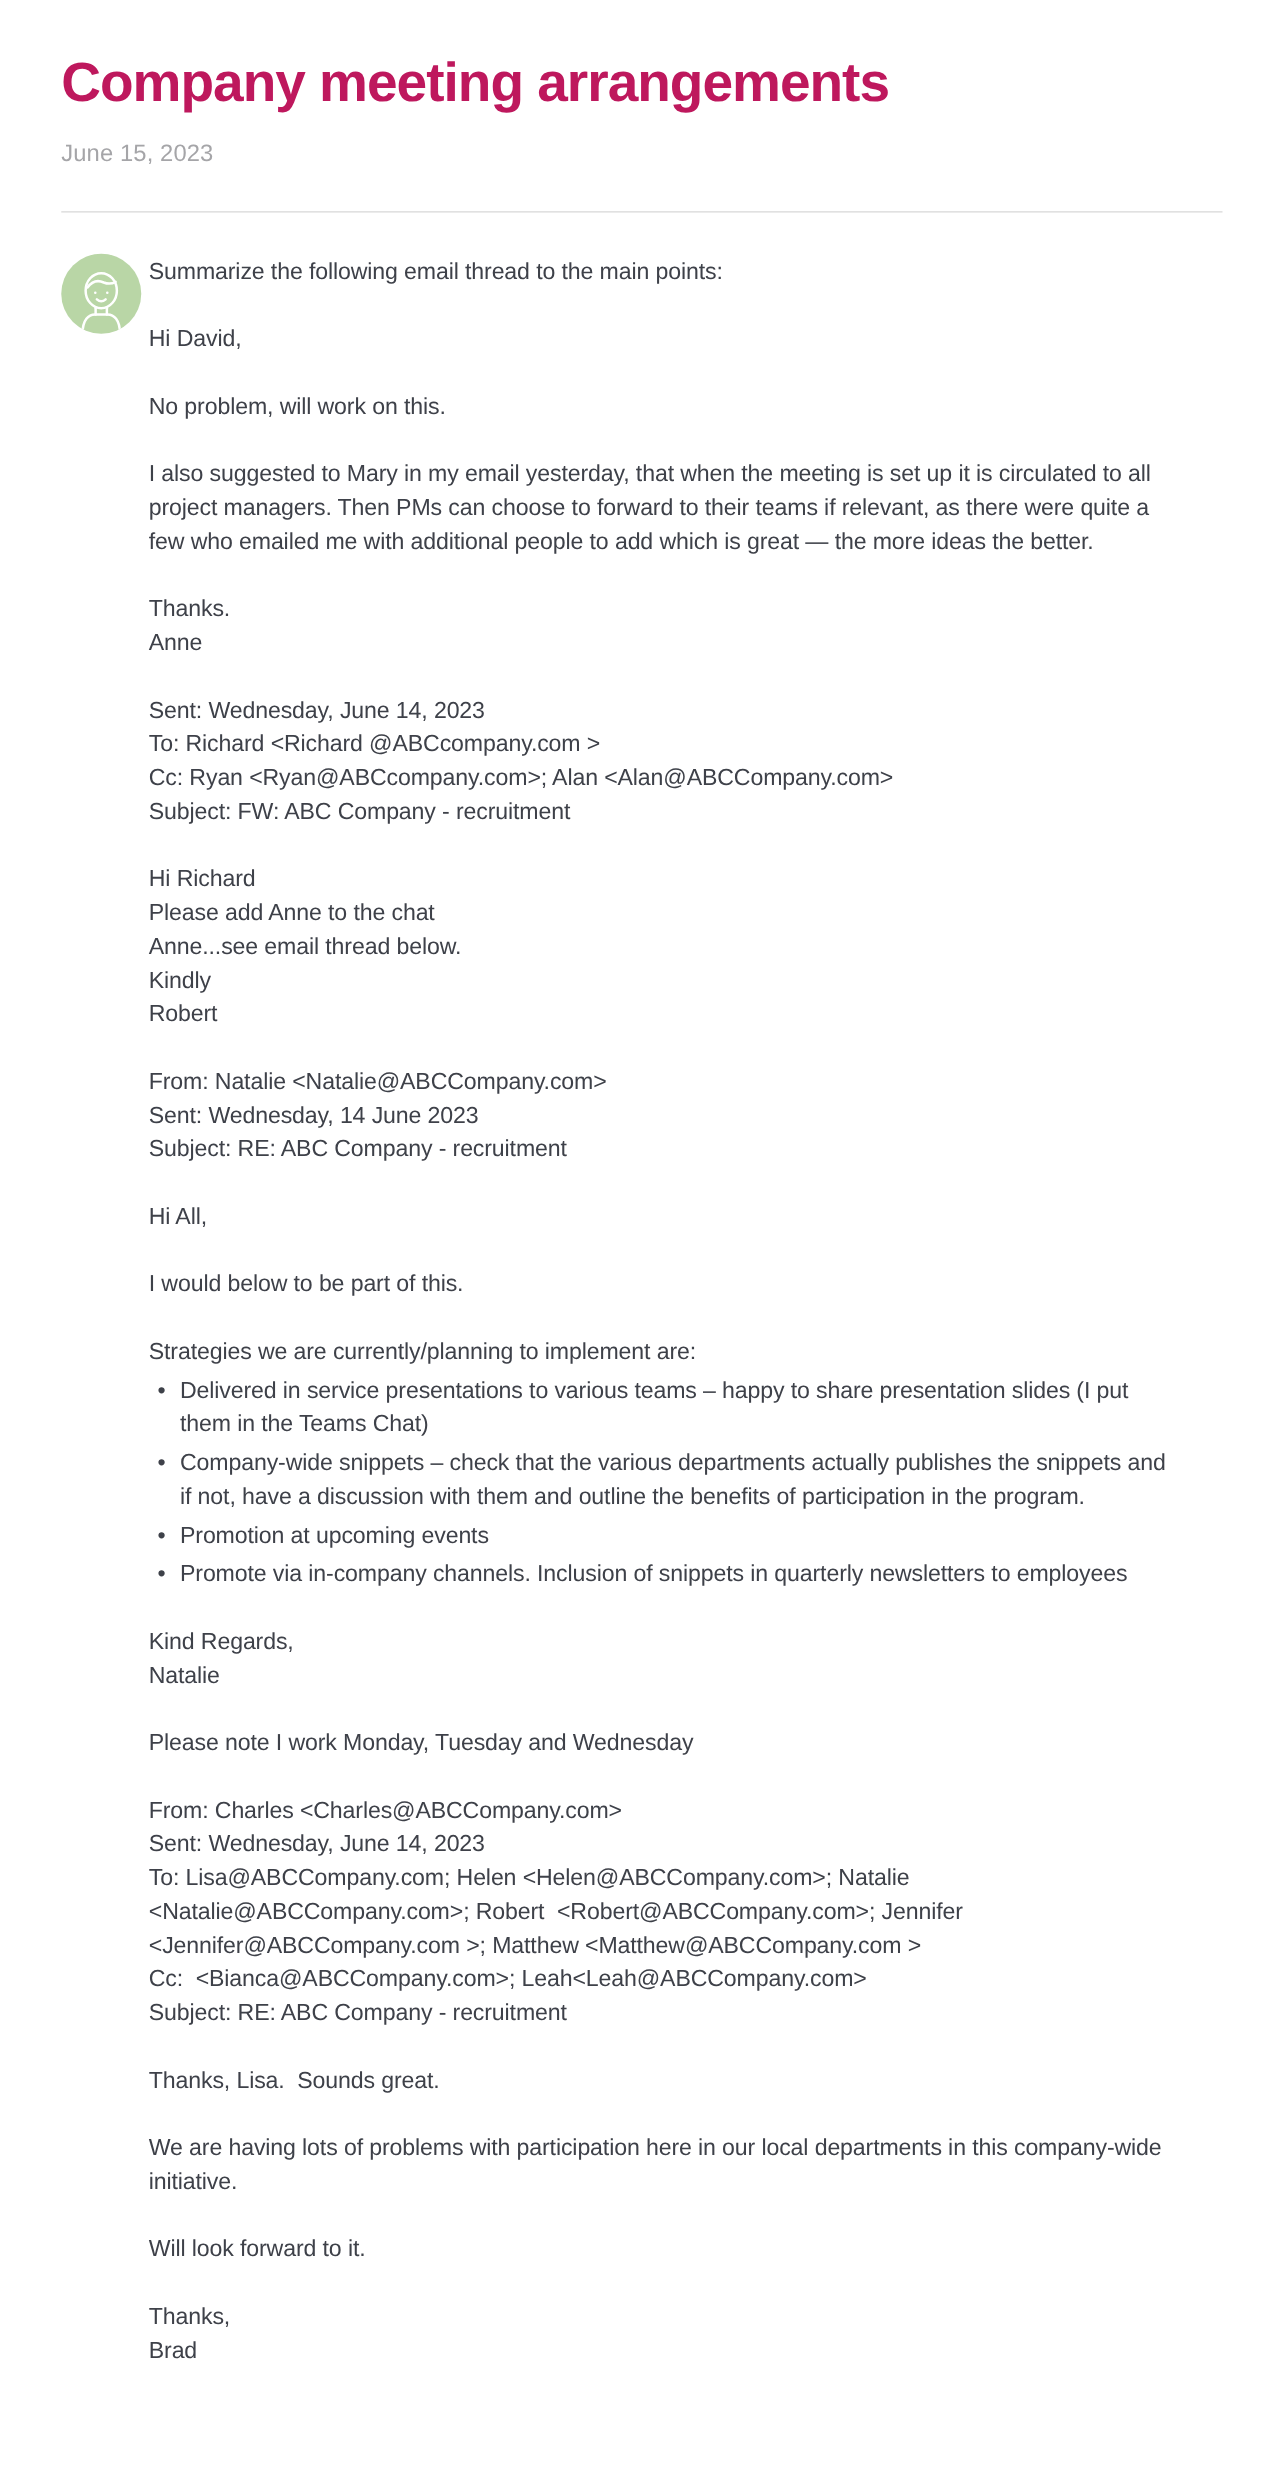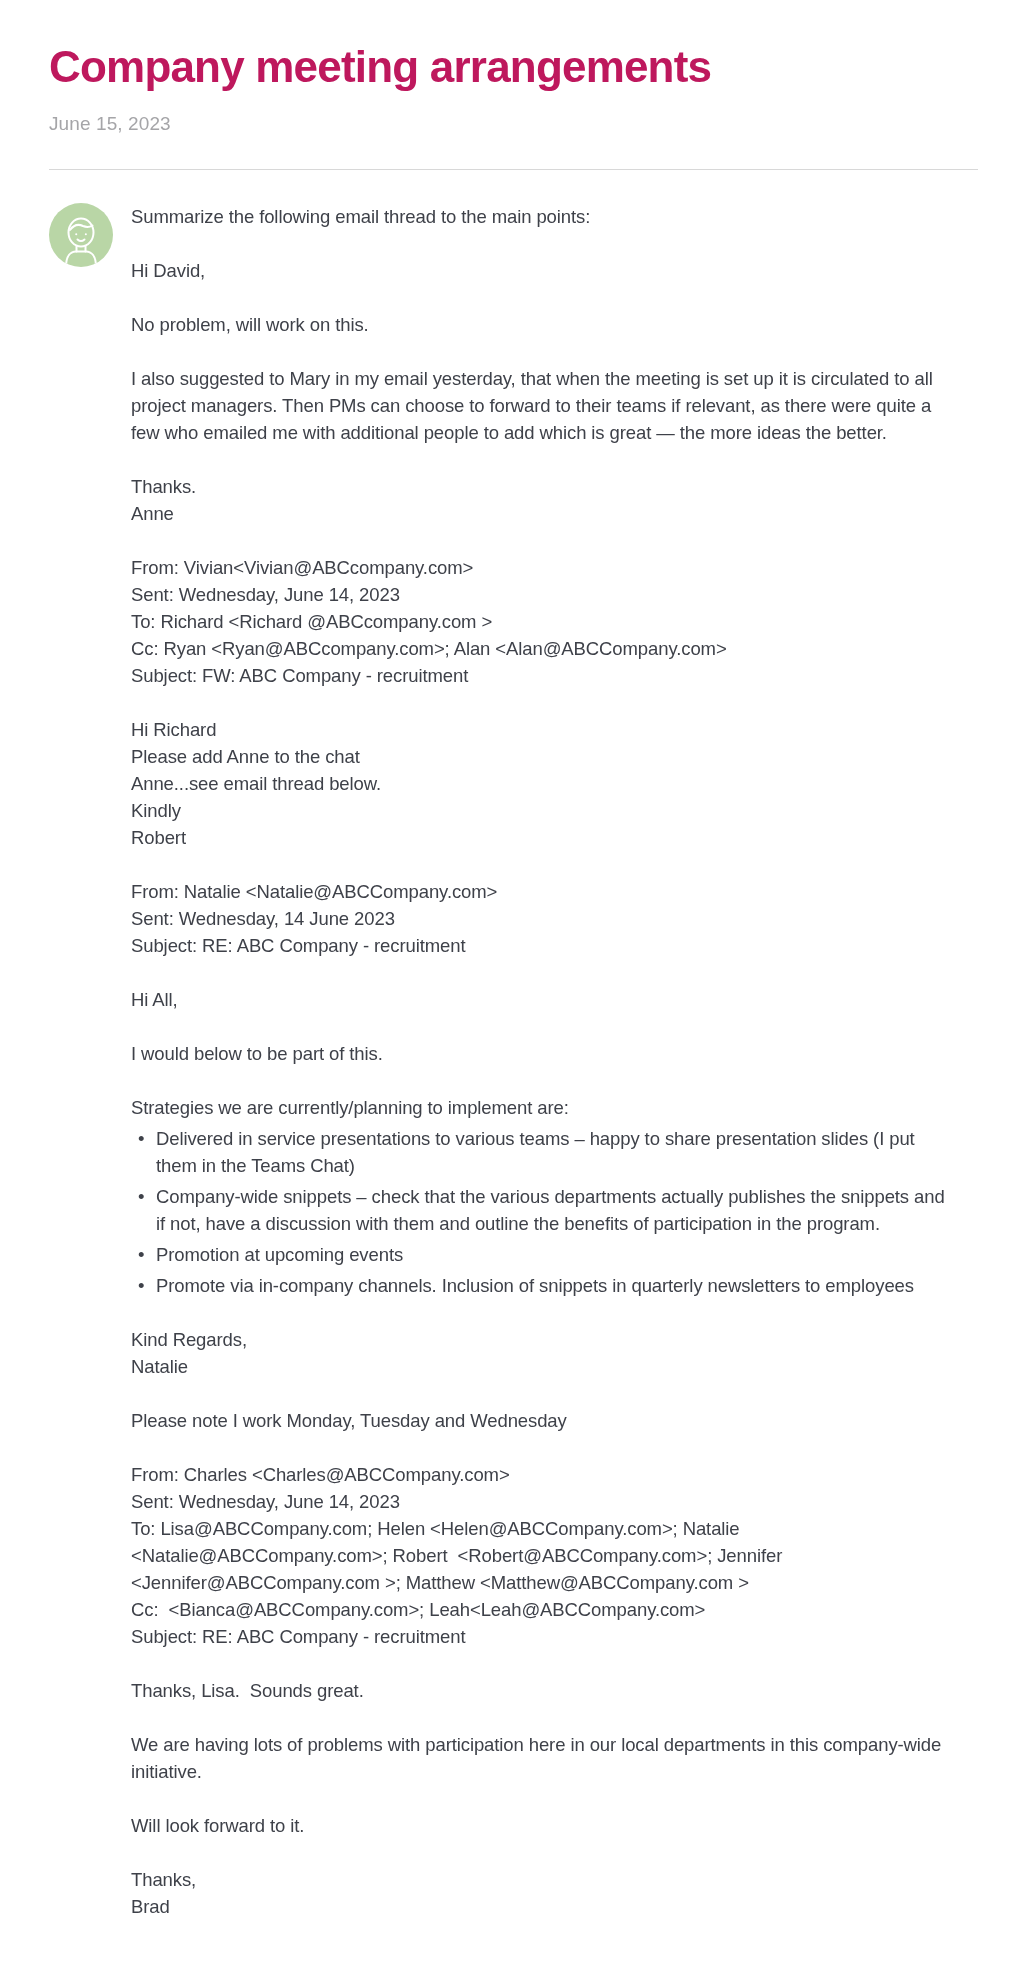--- a/index.html
+++ b/index.html
@@ -27,21 +27,21 @@
   }
   .divider {
     border: none;
     border-top: 1px solid #d8d8d8;
     margin: 34px 0 0 0;
   }
 
   .message {
     display: flex;
     align-items: flex-start;
-    gap: 18px;
+    gap: 6px;
     margin-top: 33px;
   }
   .avatar {
     flex: 0 0 64px;
     width: 64px;
     height: 64px;
     border-radius: 50%;
     background: #b9d6a6;
     overflow: hidden;
   }
@@ -107,21 +107,20 @@
           <div class="line">No problem, will work on this.</div>
         </div>
         <div class="block">
           <div class="line">I also suggested to Mary in my email yesterday, that when the meeting is set up it is circulated to all project managers. Then PMs can choose to forward to their teams if relevant, as there were quite a few who emailed me with additional people to add which is great — the more ideas the better.</div>
         </div>
         <div class="block">
           <div class="line">Thanks.</div>
           <div class="line">Anne</div>
         </div>
         <div class="block">
-          <div class="line">From: Vivian&lt;Vivian@ABCcompany.com&gt;</div>
           <div class="line">Sent: Wednesday, June 14, 2023</div>
           <div class="line">To: Richard &lt;Richard @ABCcompany.com &gt;</div>
           <div class="line">Cc: Ryan &lt;Ryan@ABCcompany.com&gt;; Alan &lt;Alan@ABCCompany.com&gt;</div>
           <div class="line">Subject: FW: ABC Company - recruitment</div>
         </div>
         <div class="block">
           <div class="line">Hi Richard</div>
           <div class="line">Please add Anne to the chat</div>
           <div class="line">Anne...see email thread below.</div>
           <div class="line">Kindly</div>

